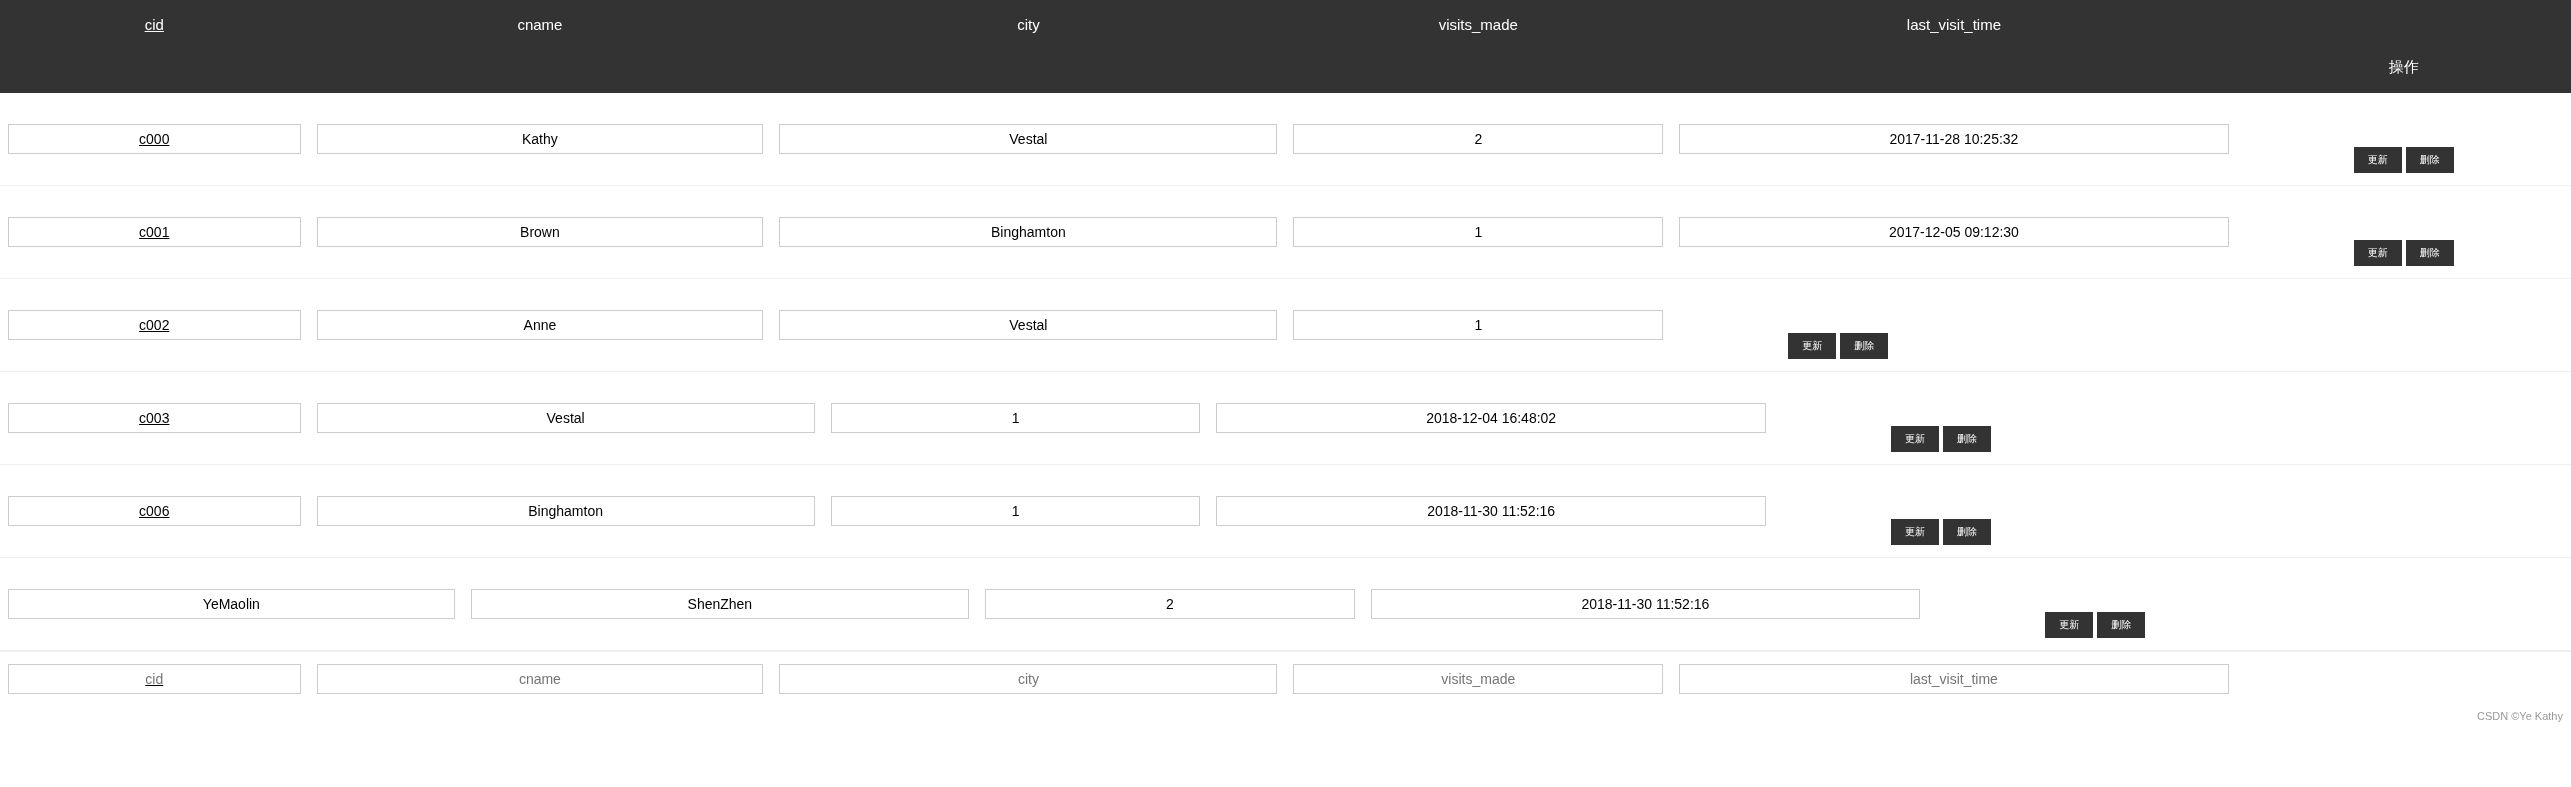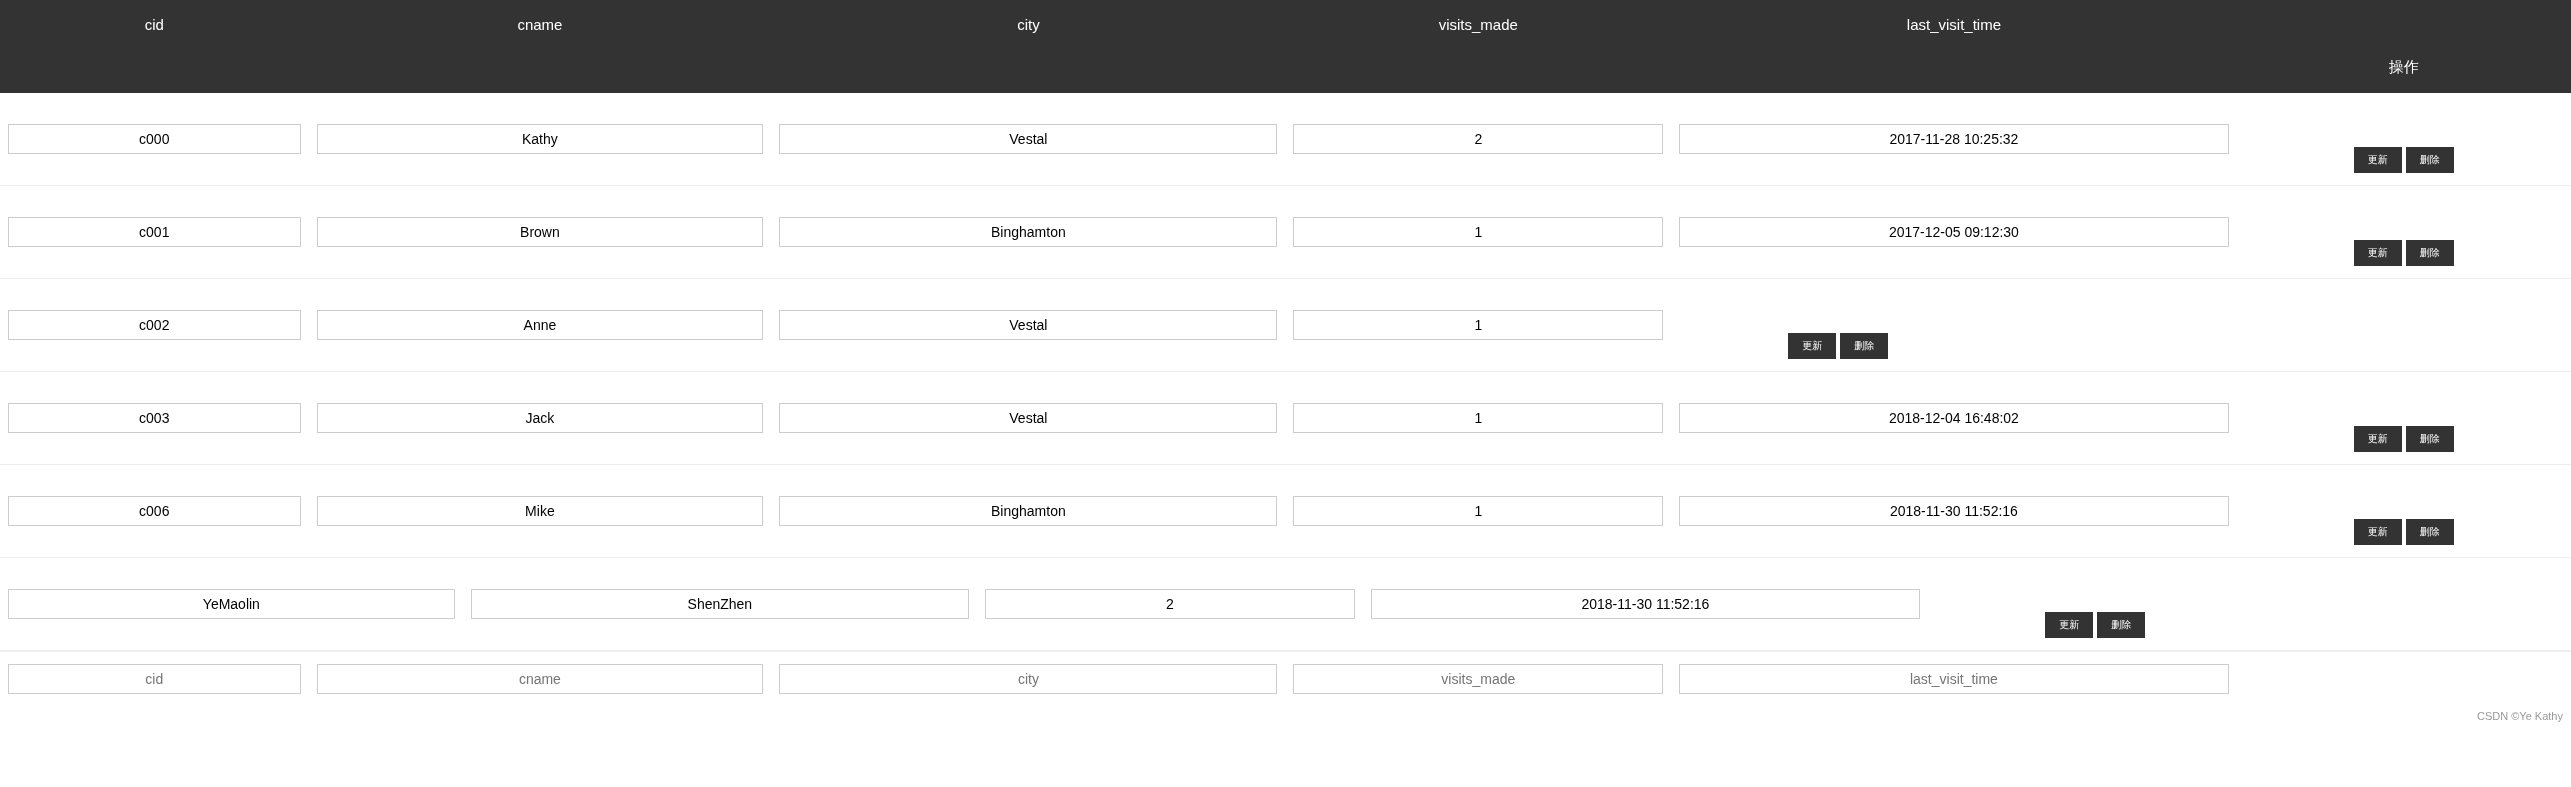--- a/index.html
+++ b/index.html
@@ -39,21 +39,21 @@
     }
     .cell input {
       width: 100%;
       border: 1px solid #ccc;
       padding: 6px 10px;
       text-align: center;
       font-size: 14px;
       outline: none;
       background: #fff;
     }
-    .col-cid { width: 12%; }
+    .col-cid { width: 12%; text-decoration: underline; }
     .col-cname { width: 18%; }
     .col-city { width: 20%; }
     .col-visits { width: 15%; }
     .col-last-visit { width: 22%; }
     .col-actions { width: 13%; margin-top: 42px; }
 
     .btn {
       padding: 6px 14px;
       color: #fff;
       background: #333;
@@ -150,43 +150,37 @@
       </div>
       <div class="cell col-actions">
         <button class="btn btn-update">更新</button>
         <button class="btn btn-delete">删除</button>
       </div>
     </div>
     <div class="data-row">
       <div class="cell col-cid">
         <input type="text" value="c003" style="">
       </div>
-      <div class="cell col-cname">
-        <input type="text" value="Jack" style="">
-      </div>
       <div class="cell col-city">
         <input type="text" value="Vestal" style="">
       </div>
       <div class="cell col-visits">
         <input type="text" value="1" style="">
       </div>
       <div class="cell col-last-visit">
         <input type="text" value="2018-12-04 16:48:02" style="">
       </div>
       <div class="cell col-actions">
         <button class="btn btn-update">更新</button>
         <button class="btn btn-delete">删除</button>
       </div>
     </div>
     <div class="data-row">
       <div class="cell col-cid">
         <input type="text" value="c006" style="">
-      </div>
-      <div class="cell col-cname">
-        <input type="text" value="Mike" style="">
       </div>
       <div class="cell col-city">
         <input type="text" value="Binghamton" style="">
       </div>
       <div class="cell col-visits">
         <input type="text" value="1" style="">
       </div>
       <div class="cell col-last-visit">
         <input type="text" value="2018-11-30 11:52:16" style="">
       </div>

